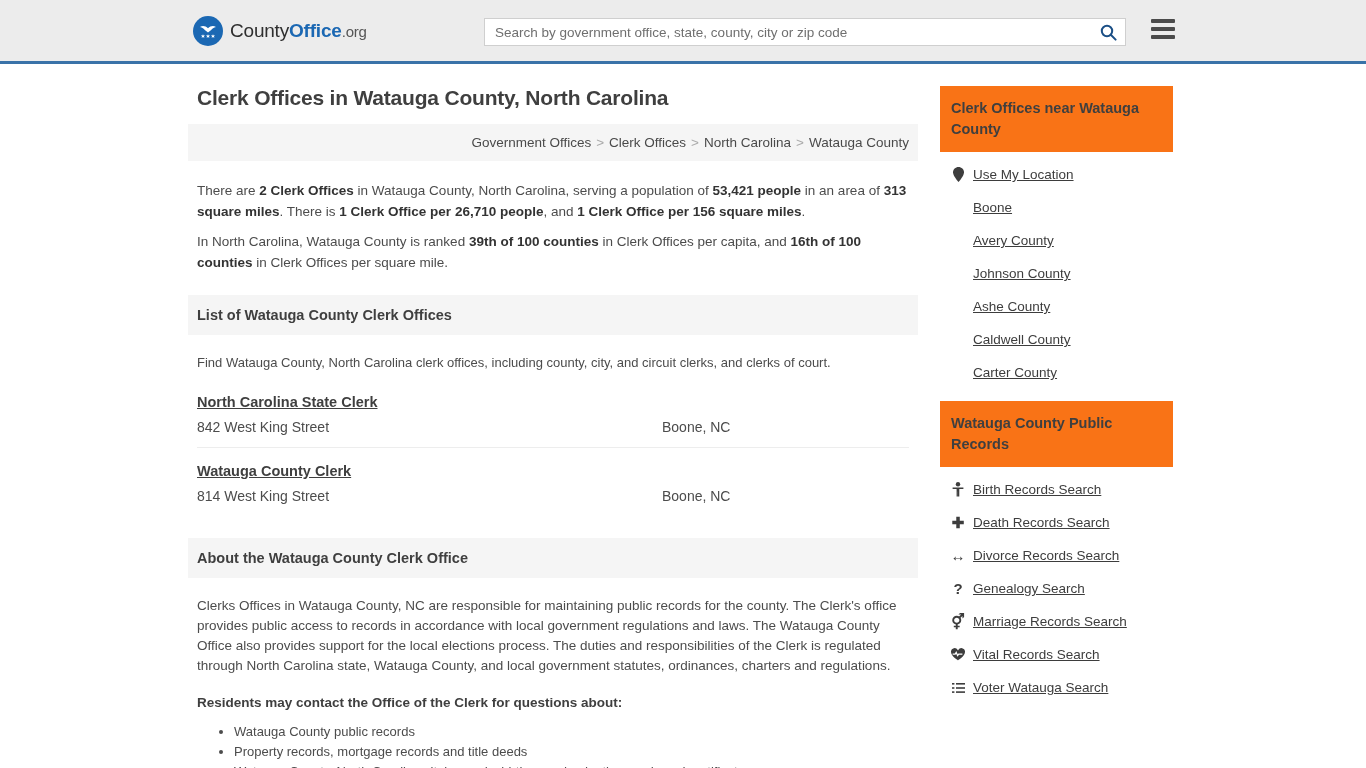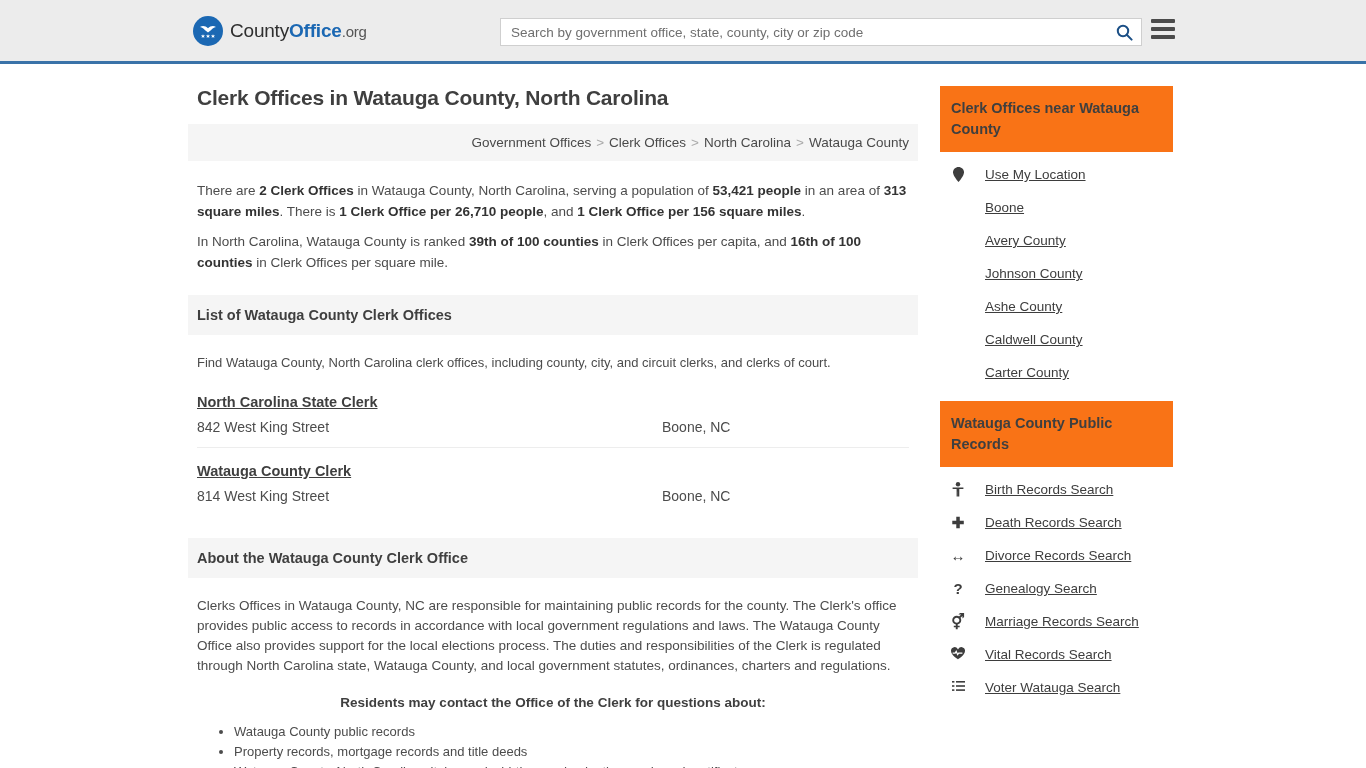--- a/index.html
+++ b/index.html
@@ -41,21 +41,21 @@
     font-size: 19px;
     color: #2e2e2e;
     letter-spacing: -0.2px;
     white-space: nowrap;
   }
   .logo-text .b { font-weight: bold; color: #1b68b3; }
   .logo-text .org { color: #555; font-size: 15px; }
 
   .search-wrap {
     position: absolute;
-    left: 500px;
+    left: 484px;
     top: 18px;
     width: 642px;
     height: 28px;
     background: #ffffff;
     border: 1px solid #cfcfcf;
     display: flex;
     align-items: center;
   }
   .search-input {
     border: 0; outline: 0;
@@ -189,21 +189,20 @@
   .about-body p {
     font-size: 13.5px;
     line-height: 20px;
     color: #4c4c4c;
     margin: 18px 0 0 0;
   }
   .about-body p.bold-q {
     font-weight: bold;
     color: #3f3f3f;
     margin-top: 17px;
-    text-align: center;
   }
   .about-body ul {
     margin: 9px 0 0 0;
     padding-left: 37px;
   }
   .about-body li {
     font-size: 13px;
     line-height: 20px;
     color: #4c4c4c;
   }
@@ -214,22 +213,22 @@
     background: #f97316;
     padding: 12px 11px;
     font-size: 14.5px;
     font-weight: bold;
     color: #3f3f3f;
     line-height: 21px;
   }
   .side-links { padding: 6px 11px 0 11px; }
   .side-link {
     display: flex;
-    align-items: flex-start;
-    gap: 20px;
+    align-items: center;
+    gap: 8px;
     padding: 9px 0;
     font-size: 13.5px;
     cursor: pointer;
   }
   .side-link .lbl {
     color: #3d3d3d;
     text-decoration: underline;
   }
   .side-icon {
     width: 14px;

